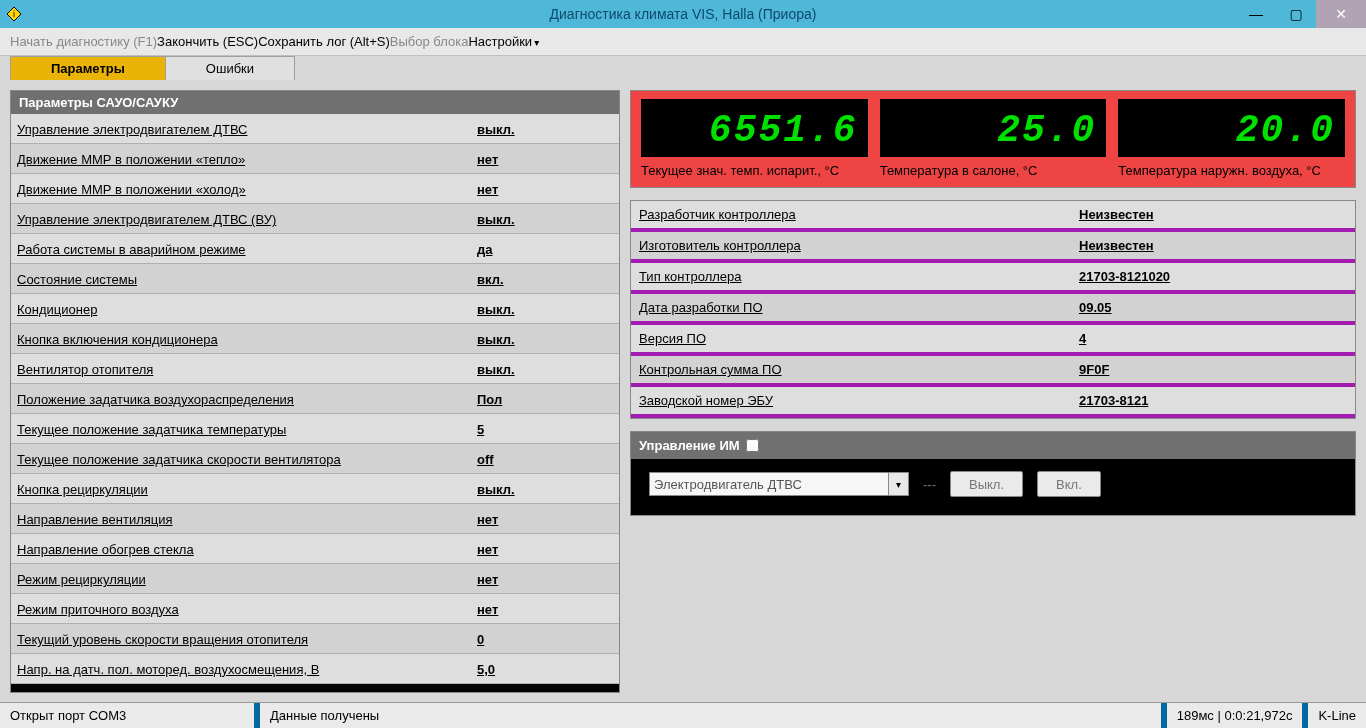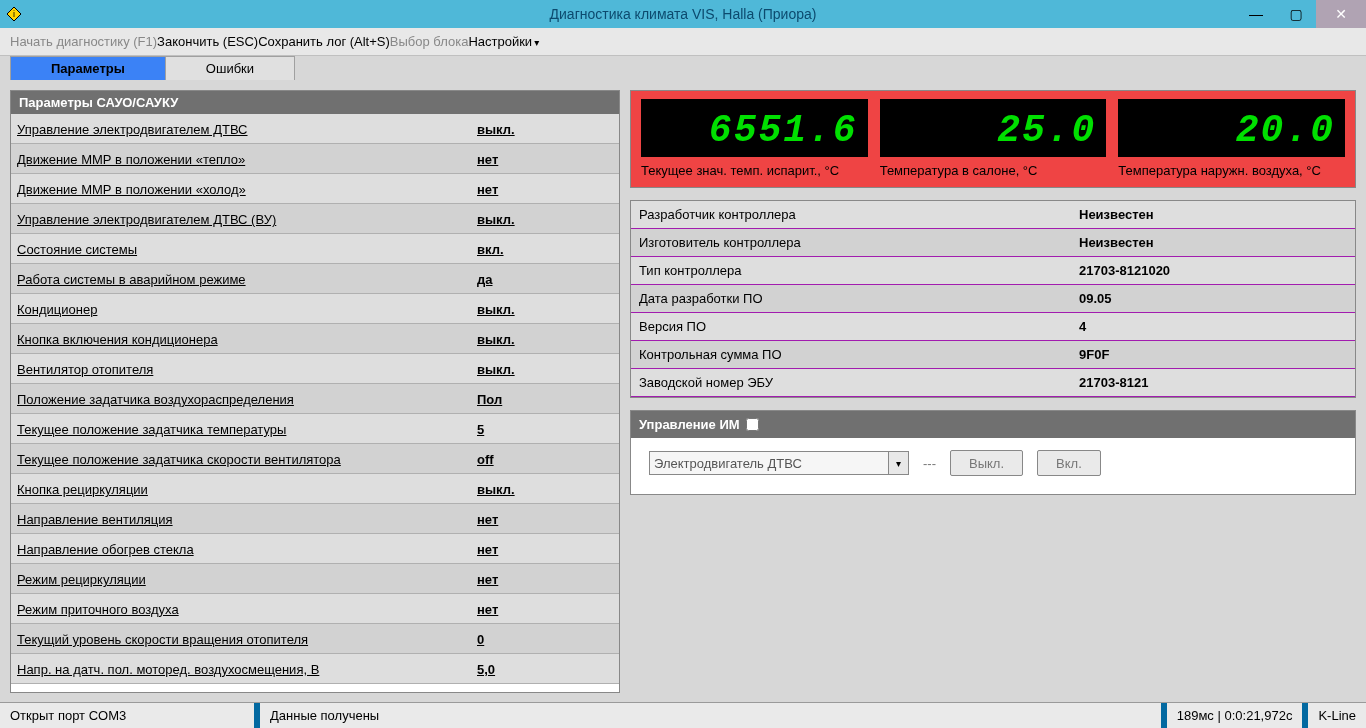--- a/index.html
+++ b/index.html
@@ -16,29 +16,29 @@
 
   
   .menustrip { height:28px; background:#e8e8e8; display:flex; align-items:center; padding:0 10px; border-bottom:1px solid #c0c0c0; }
   .menustrip .menuitem { color:#000; }
   .menustrip .menuitem.disabled { color:#888; }
   .menustrip .menuitem .caret { font-size:10px; margin-left:2px; }
 
   
   .tabstrip { height:24px; background:#d7d7d7; display:flex; align-items:flex-end; padding-left:10px; }
   .tab { padding:4px 40px 4px 40px; background:#e0e0e0; border:1px solid #a0a0a0; border-bottom:none; margin-right:-1px; font-size:13px; }
-  .tab.active { background:#3b82f6; font-weight:bold; }
+  .tab.active { background:#eab308; font-weight:bold; }
 
   
   .content { display:flex; padding:10px; gap:10px; height:610px; }
   .leftcol { width:610px; }
   .rightcol { flex:1; display:flex; flex-direction:column; gap:12px; }
 
   
-  .panel { border:1px solid #888; background:#ffffff; }
+  .panel { border:1px solid #888; background:#000000; }
   .panel-header { background:#707070; color:#fff; padding:4px 8px; font-weight:bold; font-size:13px; display:flex; align-items:center; }
   .panel-header input[type=checkbox] { margin-left:6px; }
 
   
   .paramtable { height:578px; overflow-y:scroll; position:relative; }
   .paramtable::-webkit-scrollbar { width:16px; }
   .paramtable::-webkit-scrollbar-track { background:#f0f0f0; border-left:1px solid #c0c0c0;}
   .paramtable::-webkit-scrollbar-thumb { background:#c0c0c0; border:1px solid #a0a0a0;}
   .paramrow { display:flex; border-bottom:1px solid #b0b0b0; padding:6px 6px; align-items:flex-end; min-height:30px;text-decoration:underline; }
   .paramrow:nth-child(odd){ background:#dedede; }
@@ -47,21 +47,21 @@
   .paramrow .val { font-weight:bold; }
 
   
   .ledrow { border:1px solid #888; background:#ef4444; padding:8px 10px; display:flex; gap:12px; }
   .ledblock { flex:1; }
   .led { background:#000; color:#00e000; font-family:'Courier New',monospace; font-weight:bold; font-style:italic; font-size:38px; text-align:right; padding:6px 10px 2px; letter-spacing:2px; height:58px; display:flex; align-items:center; justify-content:flex-end; }
   .ledlabel { margin-top:6px; font-size:13px; line-height:1.25; }
 
   
   .passtable {}
-  .passrow { display:flex; border-bottom:1px solid #a21caf; padding:6px 8px; }
+  .passrow { display:flex; border-bottom:4px solid #a21caf; padding:6px 8px;text-decoration:underline; }
   .passrow:nth-child(odd){ background:#dedede; }
   .passrow:nth-child(even){ background:#d2d2d2; }
   .passrow .pname { flex:0 0 440px; }
   .passrow .pval { font-weight:bold; }
 
   
   .controlbody { padding:12px 18px 18px; display:flex; gap:14px; align-items:center; }
   .combo { flex:0 0 260px; display:flex; }
   .combo input { flex:1; height:24px; border:1px solid #888; padding:2px 4px; font-size:13px; background: #fff; }
   .combo input:disabled { background:#f6f6f6; color:#555; }
@@ -120,26 +120,26 @@
           </div>
           <div class="paramrow">
             <div class="name">Движение ММР в положении «холод»</div>
             <div class="val">нет</div>
           </div>
           <div class="paramrow">
             <div class="name">Управление электродвигателем ДТВС (ВУ)</div>
             <div class="val">выкл.</div>
           </div>
           <div class="paramrow">
+            <div class="name">Работа системы в аварийном режиме</div>
+            <div class="val">да</div>
+          </div>
+          <div class="paramrow">
             <div class="name">Состояние системы</div>
             <div class="val">вкл.</div>
-          </div>
-          <div class="paramrow">
-            <div class="name">Работа системы в аварийном режиме</div>
-            <div class="val">да</div>
           </div>
           <div class="paramrow">
             <div class="name">Кондиционер</div>
             <div class="val">выкл.</div>
           </div>
           <div class="paramrow">
             <div class="name">Кнопка включения кондиционера</div>
             <div class="val">выкл.</div>
           </div>
           <div class="paramrow">

